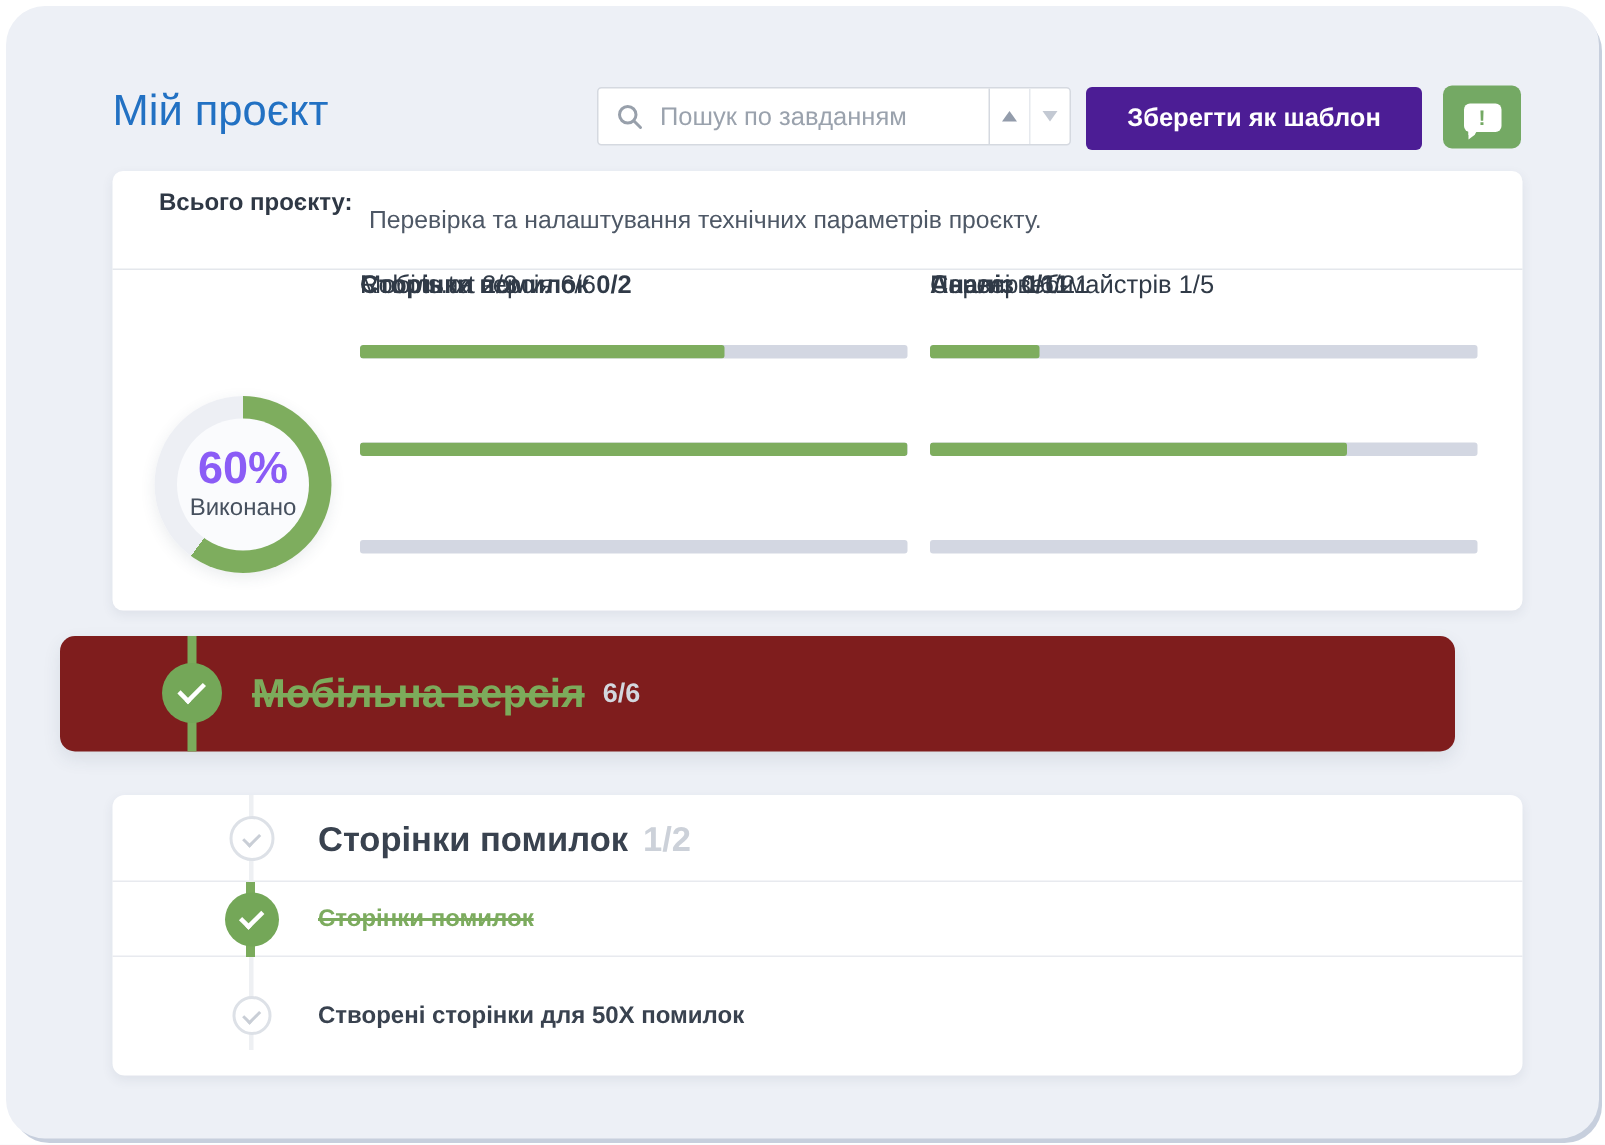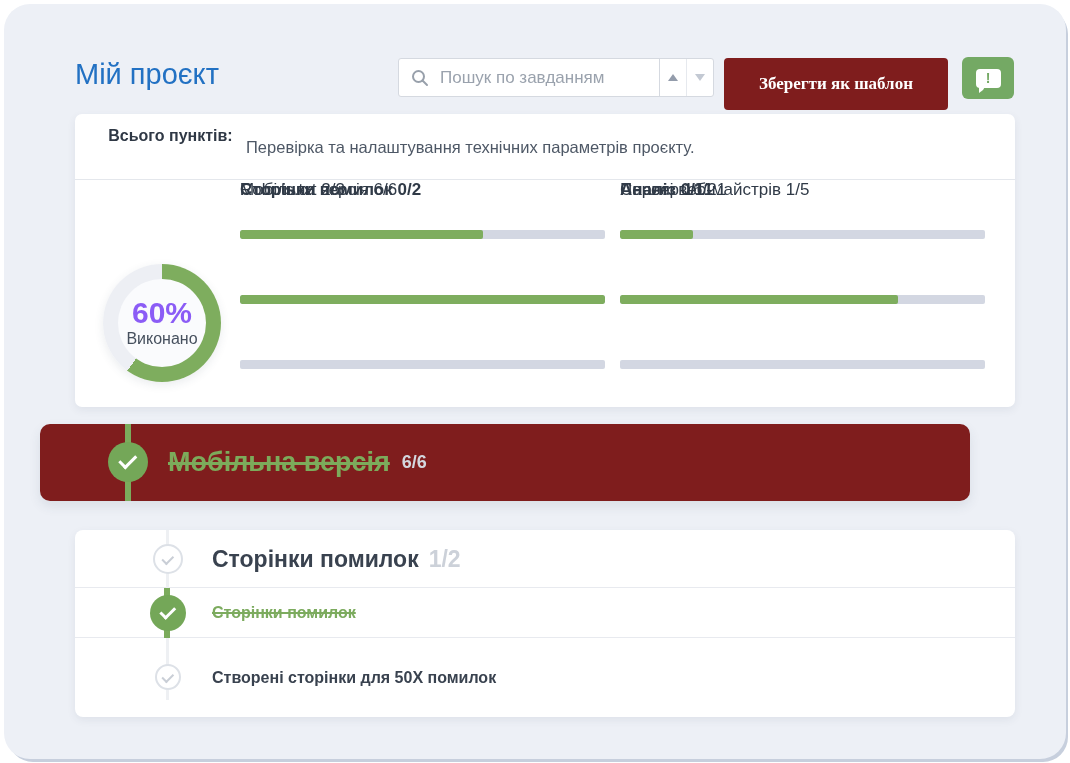--- a/index.html
+++ b/index.html
@@ -10,21 +10,21 @@
   .page-title{position:absolute;left:71px;top:54px;font-size:29px;font-weight:400;color:#2271c3;}
   .search-box{position:absolute;left:394px;top:54px;width:316px;height:39px;background:#fff;border:1px solid #d5d9e0;border-radius:3px;display:flex;align-items:center;box-sizing:border-box;}
   .search-box input{border:none;outline:none;flex:1;font-size:17px;color:#3a4350;font-family:inherit;background:transparent;min-width:0;}
   .search-box input::placeholder{color:#9aa2ad;}
   .search-icon-wrap{padding:0 9px 0 12px;display:flex;align-items:center;}
   .search-steppers{display:flex;height:100%;border-left:1px solid #d5d9e0;}
   .stepper{width:26px;display:flex;align-items:center;justify-content:center;cursor:pointer;}
   .stepper+.stepper{border-left:1px solid #e6e9ee;}
   .tri-up{width:0;height:0;border-left:5px solid transparent;border-right:5px solid transparent;border-bottom:7px solid #939cab;}
   .tri-down{width:0;height:0;border-left:5px solid transparent;border-right:5px solid transparent;border-top:7px solid #c3c9d3;}
-  .save-btn{position:absolute;left:720px;top:54px;width:224px;height:52px;background:#7f1d1d;border:none;border-radius:4px;color:#fff;font-size:17px;font-weight:600;font-family:Liberation Serif, serif;cursor:pointer;}
+  .save-btn{position:absolute;left:720px;top:54px;width:224px;height:42px;background:#4c1d95;border:none;border-radius:4px;color:#fff;font-size:17px;font-weight:600;font-family:Liberation Sans, sans-serif;cursor:pointer;}
   .alert-btn{position:absolute;left:958px;top:53px;width:52px;height:42px;background:#74a964;border:none;border-radius:6px;display:flex;align-items:center;justify-content:center;cursor:pointer;}
   .bubble{position:relative;width:25px;height:19px;background:#fff;border-radius:4px;display:flex;align-items:center;justify-content:center;}
   .bubble:after{content:"";position:absolute;left:3px;bottom:-5px;width:0;height:0;border:3px solid transparent;border-top:5px solid #fff;border-left:4px solid #fff;}
   .bubble .mark{color:#74a964;font-size:14px;font-weight:700;line-height:1;}
 
   
   .summary-card{position:absolute;left:71px;top:110px;width:940px;height:293px;background:#fff;border-radius:7px;box-shadow:0 3px 8px rgba(50,65,90,.08);}
   .summary-head{position:absolute;left:0;top:0;width:100%;height:66px;border-bottom:1px solid #e4e7ec;box-sizing:border-box;}
   .total-block{position:absolute;left:18px;top:11px;width:155px;text-align:center;color:#2f3845;font-size:16px;line-height:22px;}
   .total-label{font-weight:700;}
@@ -103,21 +103,21 @@
 
   <button class="alert-btn">
     <span class="bubble">
       <span class="mark">!</span>
     </span>
   </button>
 
   <div class="summary-card">
     <div class="summary-head">
       <div class="total-block">
-        <div class="total-label">Всього пунктів:</div>
+        <div class="total-label">Всього проєкту:</div>
       </div>
       <div class="summary-desc">Перевірка та налаштування технічних параметрів проєкту.</div>
     </div>
 
     <div class="donut" style="background: conic-gradient(rgb(126, 173, 94) 0deg, rgb(126, 173, 94) 60%, rgb(237, 239, 244) 60%, rgb(237, 239, 244) 100%);">
       <div class="donut-inner">
         <div class="donut-pct">60%</div>
         <div class="donut-cap">Виконано</div>
       </div>
     </div>

